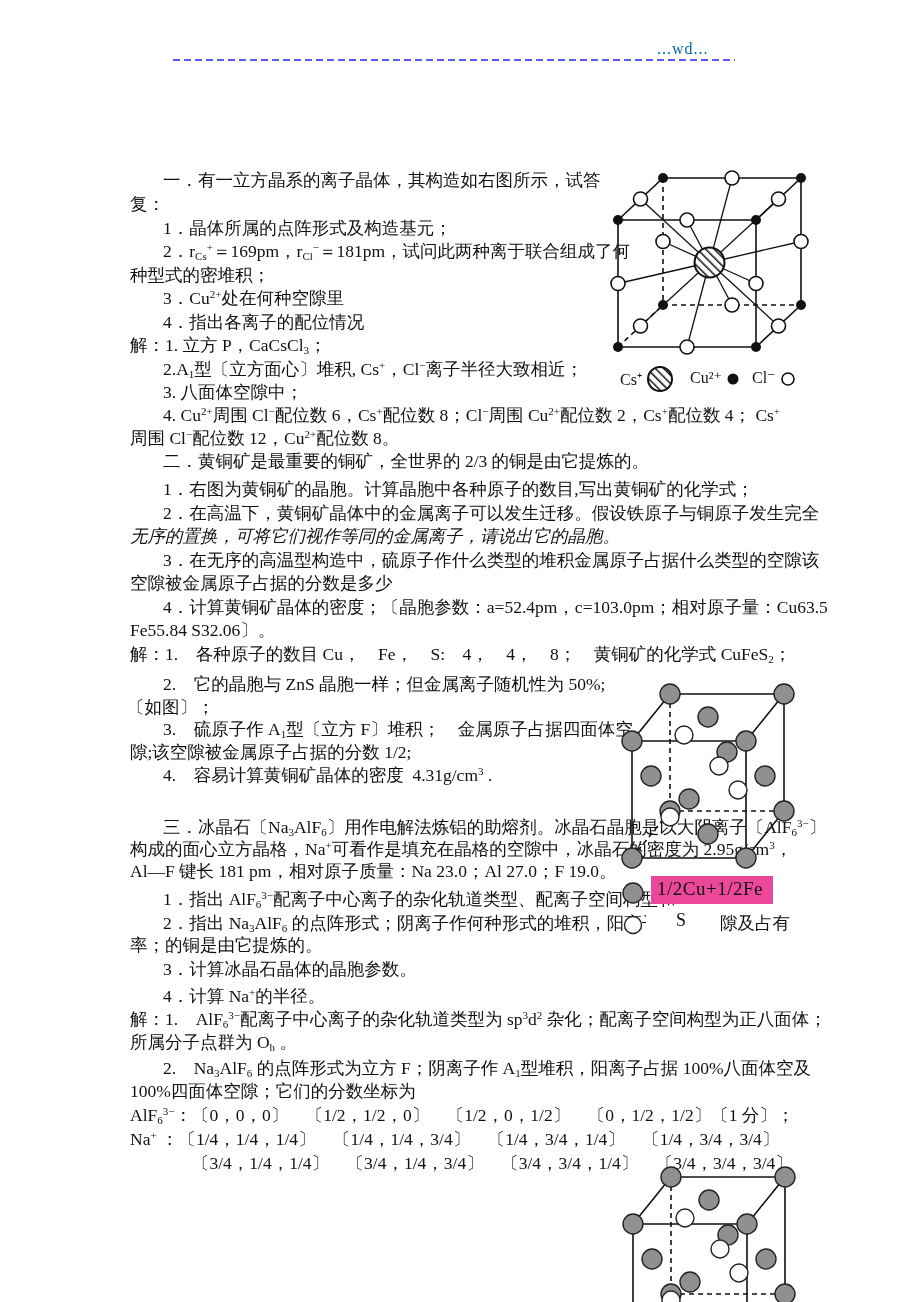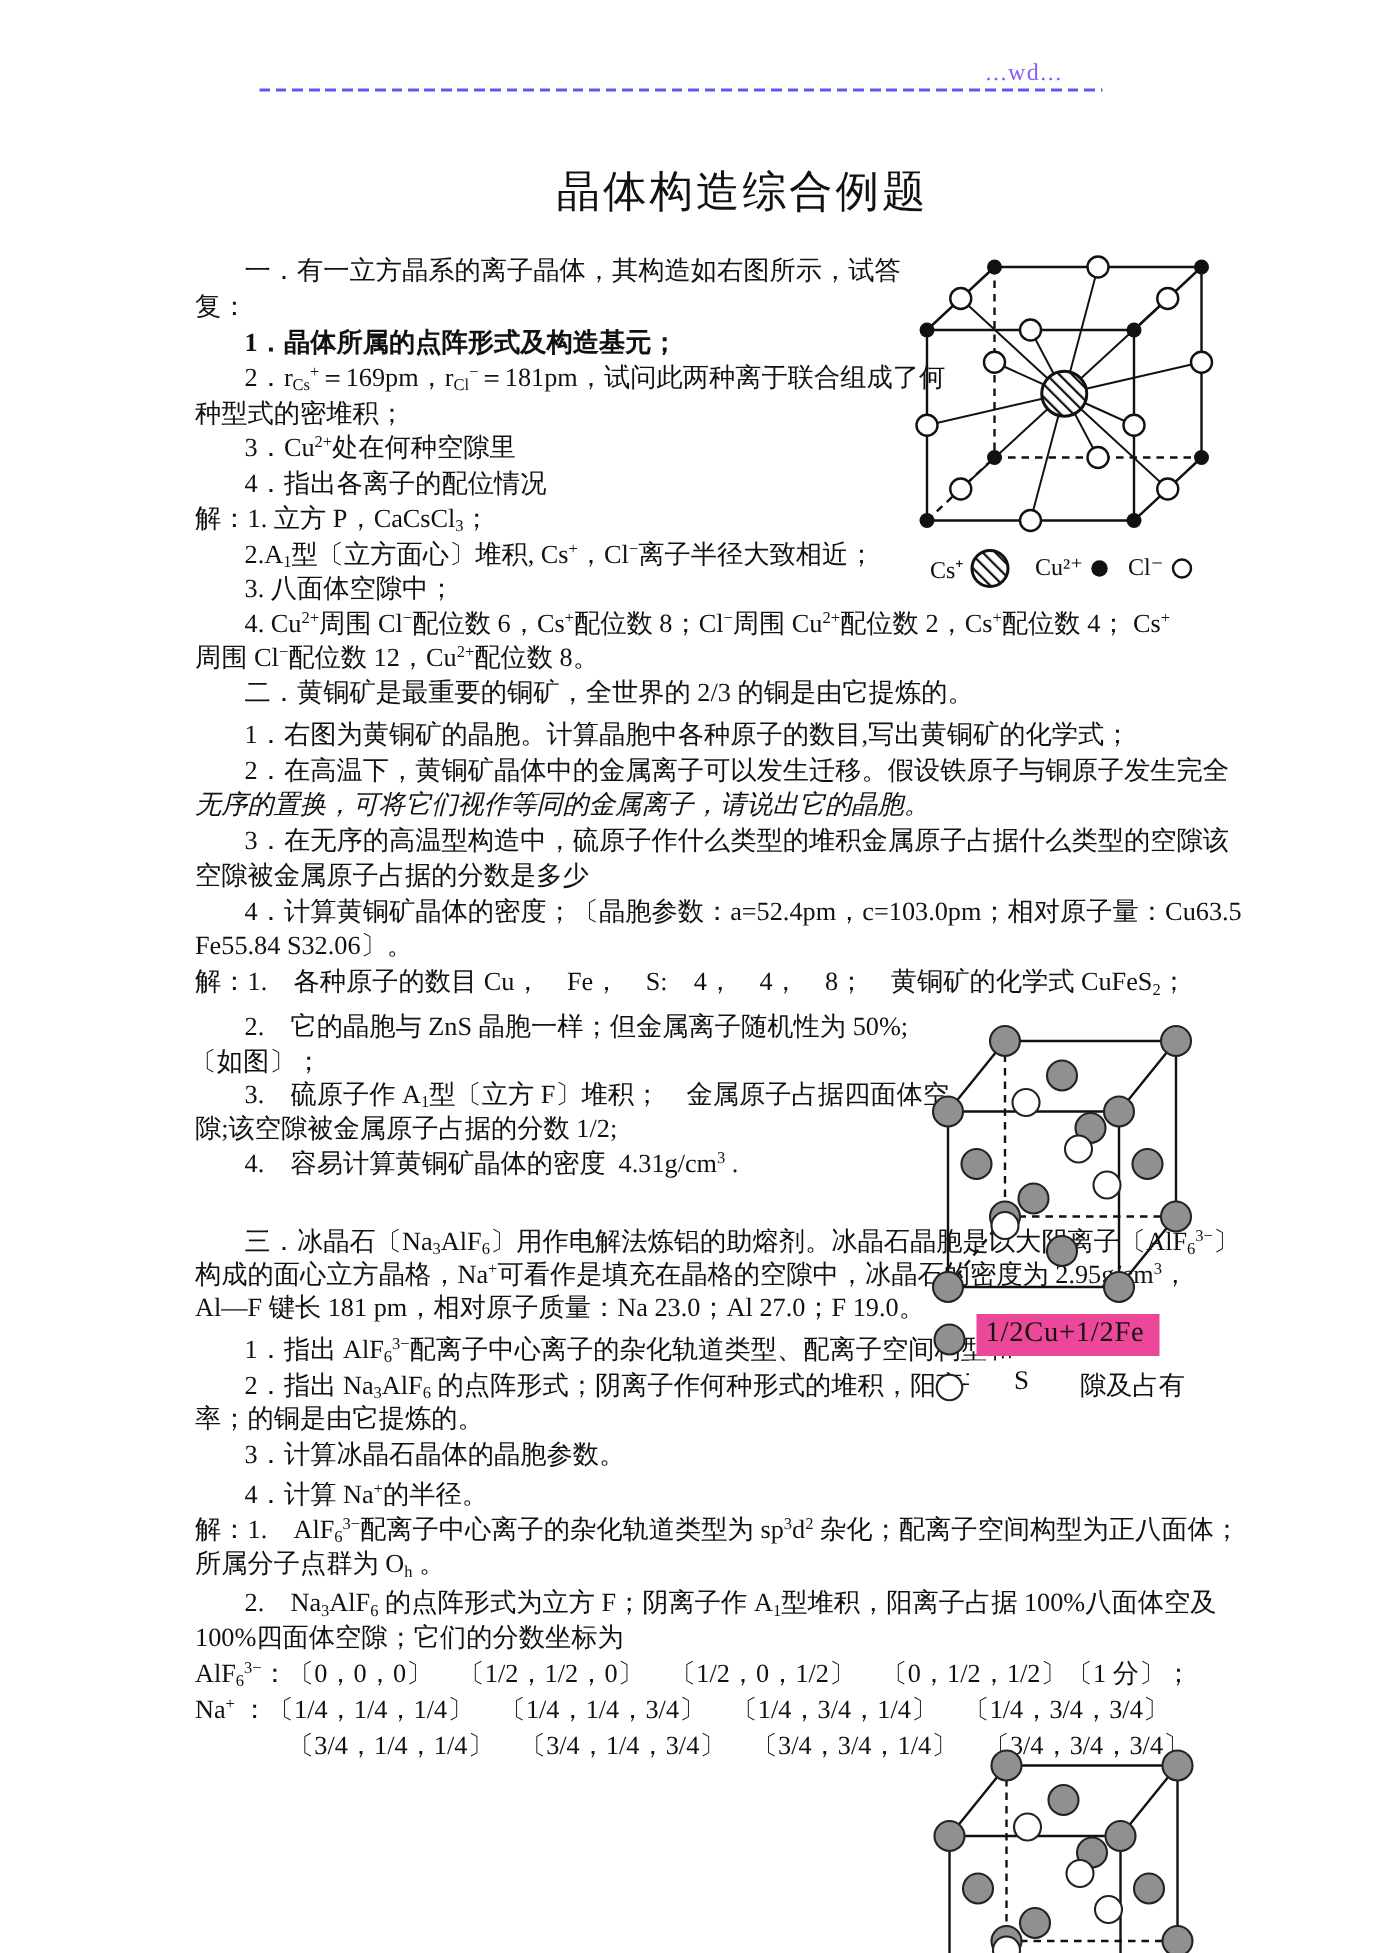--- a/index.html
+++ b/index.html
@@ -3,46 +3,45 @@
 <meta charset="utf-8">
 <style>
   html,body{margin:0;padding:0;background:#ffffff;}
   #page{position:relative;width:920px;height:1302px;background:#fff;overflow:hidden;
         font-family:"Liberation Serif","DejaVu Serif",serif;color:#111;}
   .line{position:absolute;white-space:pre;font-size:17.5px;line-height:23px;}
   .line sub{font-size:11px;line-height:0;vertical-align:-3px;}
   .line sup{font-size:11px;line-height:0;vertical-align:6px;}
   #title{position:absolute;top:108px;left:70px;right:0;text-align:center;
          font-size:29px;letter-spacing:2px;font-weight:normal;margin:0;}
-  #wm{position:absolute;top:40px;left:657px;font-size:16px;color:#8b5cf6;letter-spacing:1px;}
+  #wm{position:absolute;top:40px;left:657px;font-size:16px;color:#0369a1;letter-spacing:1px;}
   #rule{position:absolute;top:59px;left:173px;width:562px;height:2px;
         background:repeating-linear-gradient(90deg,#5a5af2 0 7px,transparent 7px 11px);}
   svg.fig{position:absolute;overflow:visible;}
   .leg{position:absolute;font-size:16px;white-space:pre;}
   #leg-metal{left:651px;top:876px;font-size:19px;background:#ec4899;padding:2px 10px 4px 6px;letter-spacing:.5px;}
   #leg-s{left:646px;top:907px;font-size:18px;background:#fff;width:70px;text-align:center;padding:3px 0 5px 0;}
   #leg-cs{left:620px;top:368px;font-family:Liberation Serif, serif;}
   #leg-cu{left:690px;top:368px;}
   #leg-cl{left:752px;top:368px;}
   .sym{position:absolute;}
 </style>
 </head>
 <body>
 
 <div id="page">
 
   <span id="wm">...wd...</span>
   <div id="rule"></div>
 
-  <h1 id="title">晶体构造综合例题</h1>
 
   <div id="text-layer">
       <div class="line" style="left: 163px; top: 169px;">一．有一立方晶系的离子晶体，其构造如右图所示，试答</div>
       <div class="line" style="left: 130px; top: 193px;">复：</div>
-      <div class="line" style="left: 163px; top: 217px; font-weight: bold;">1．晶体所属的点阵形式及构造基元；</div>
+      <div class="line" style="left: 163px; top: 217px;">1．晶体所属的点阵形式及构造基元；</div>
       <div class="line" style="left: 163px; top: 240px;">2．r<sub>Cs</sub><sup>+</sup>＝169pm，r<sub>Cl</sub><sup>−</sup>＝181pm，试问此两种离于联合组成了何</div>
       <div class="line" style="left: 130px; top: 264px;">种型式的密堆积；</div>
       <div class="line" style="left: 163px; top: 287px;">3．Cu<sup>2+</sup>处在何种空隙里</div>
       <div class="line" style="left: 163px; top: 311px;">4．指出各离子的配位情况</div>
       <div class="line" style="left: 130px; top: 334px;">解：1. 立方 P，CaCsCl<sub>3</sub>；</div>
       <div class="line" style="left: 163px; top: 358px;">2.A<sub>1</sub>型〔立方面心〕堆积, Cs<sup>+</sup>，Cl<sup>−</sup>离子半径大致相近；</div>
       <div class="line" style="left: 163px; top: 381px;">3. 八面体空隙中；</div>
       <div class="line" style="left: 163px; top: 404px;">4. Cu<sup>2+</sup>周围 Cl<sup>−</sup>配位数 6，Cs<sup>+</sup>配位数 8；Cl<sup>−</sup>周围 Cu<sup>2+</sup>配位数 2，Cs<sup>+</sup>配位数 4； Cs<sup>+</sup></div>
       <div class="line" style="left: 130px; top: 427px;">周围 Cl<sup>−</sup>配位数 12，Cu<sup>2+</sup>配位数 8。</div>
       <div class="line" style="left: 163px; top: 450px;">二．黄铜矿是最重要的铜矿，全世界的 2/3 的铜是由它提炼的。</div>

